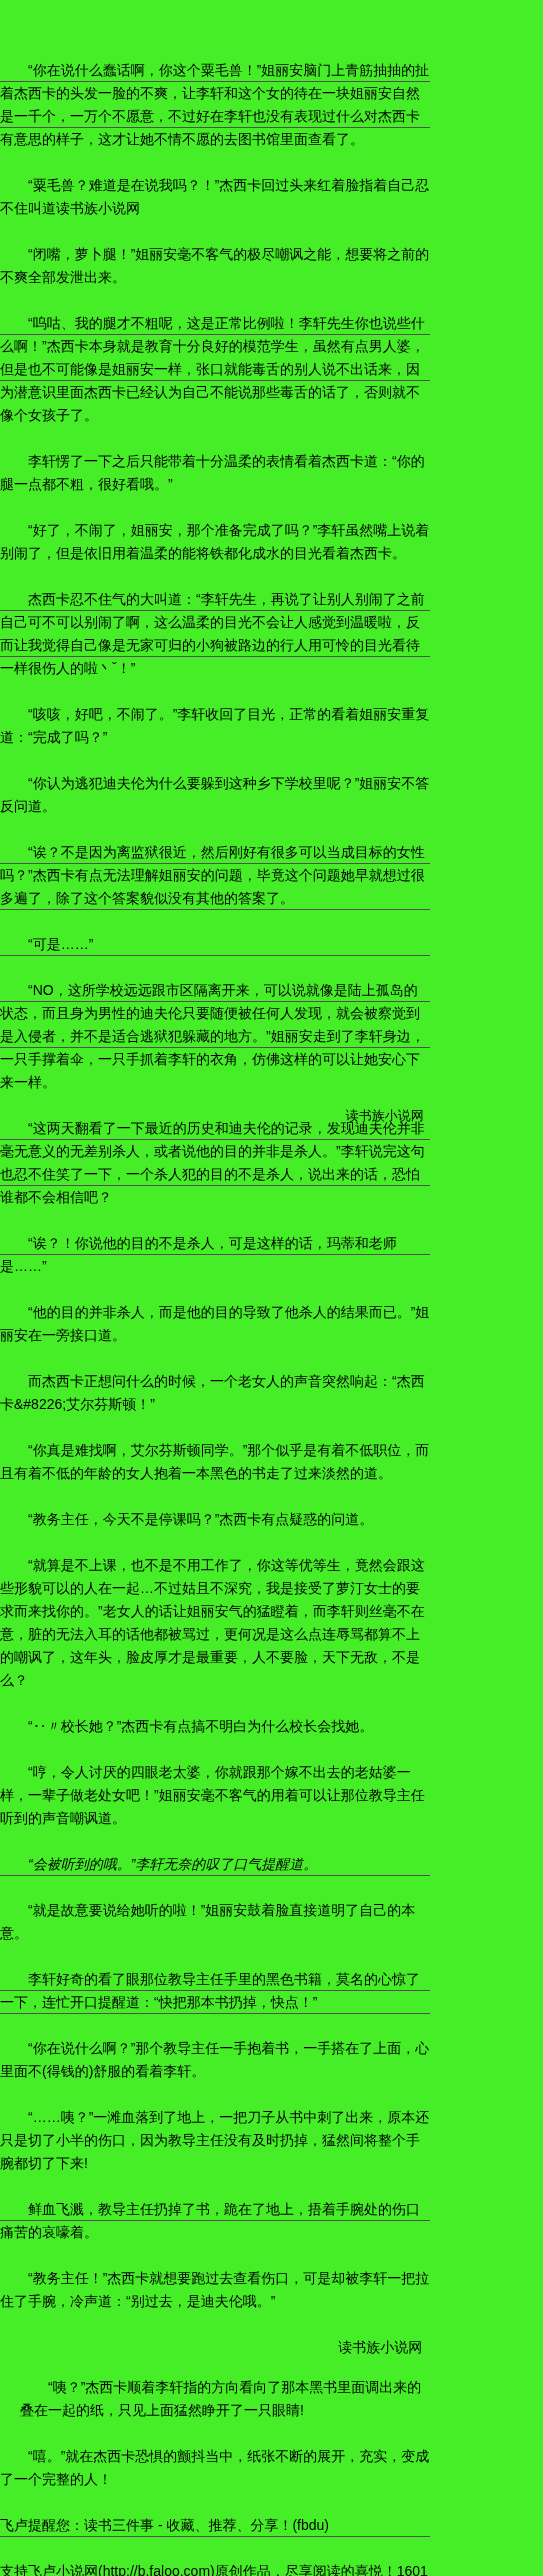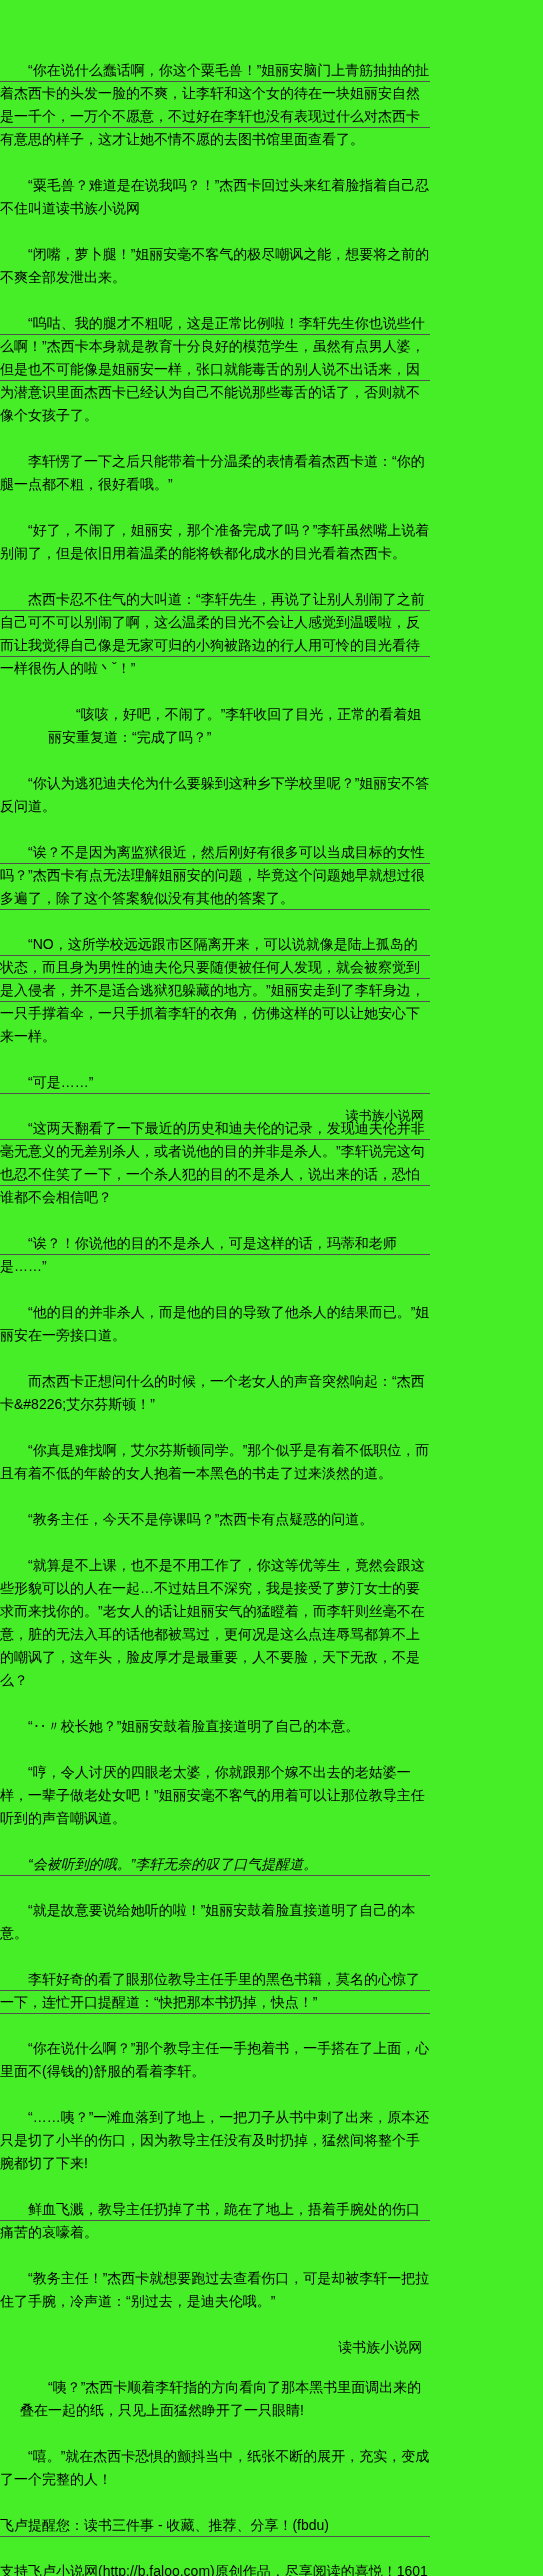--- a/index.html
+++ b/index.html
@@ -64,33 +64,33 @@
 
 <div class="page">
   <div id="paragraphs">
       <p class="para" style="background-image: repeating-linear-gradient(rgba(0, 0, 0, 0) 0px, rgba(0, 0, 0, 0) 22px, rgb(81, 81, 81) 22px, rgb(81, 81, 81) 22.5px, rgba(0, 0, 0, 0) 22.5px, rgba(0, 0, 0, 0) 23px);">“你在说什么蠢话啊，你这个粟毛兽！”姐丽安脑门上青筋抽抽的扯着杰西卡的头发一脸的不爽，让李轩和这个女的待在一块姐丽安自然是一千个，一万个不愿意，不过好在李轩也没有表现过什么对杰西卡有意思的样子，这才让她不情不愿的去图书馆里面查看了。</p>
       <p class="para" style="background-image: repeating-linear-gradient(rgba(0, 0, 0, 0) 0px, rgba(0, 0, 0, 0) 22px, rgb(81, 81, 81) 22px, rgb(81, 81, 81) 22.5px, rgba(0, 0, 0, 0) 22.5px, rgba(0, 0, 0, 0) 23px);">“粟毛兽？难道是在说我吗？！”杰西卡回过头来红着脸指着自己忍不住叫道读书族小说网</p>
       <p class="para" style="background-image: repeating-linear-gradient(rgba(0, 0, 0, 0) 0px, rgba(0, 0, 0, 0) 22px, rgb(81, 81, 81) 22px, rgb(81, 81, 81) 22.5px, rgba(0, 0, 0, 0) 22.5px, rgba(0, 0, 0, 0) 23px);">“闭嘴，萝卜腿！”姐丽安毫不客气的极尽嘲讽之能，想要将之前的不爽全部发泄出来。</p>
       <p class="para" style="background-image: repeating-linear-gradient(rgba(0, 0, 0, 0) 0px, rgba(0, 0, 0, 0) 22px, rgb(81, 81, 81) 22px, rgb(81, 81, 81) 22.5px, rgba(0, 0, 0, 0) 22.5px, rgba(0, 0, 0, 0) 23px);">“呜咕、我的腿才不粗呢，这是正常比例啦！李轩先生你也说些什么啊！”杰西卡本身就是教育十分良好的模范学生，虽然有点男人婆，但是也不可能像是姐丽安一样，张口就能毒舌的别人说不出话来，因为潜意识里面杰西卡已经认为自己不能说那些毒舌的话了，否则就不像个女孩子了。</p>
       <p class="para" style="background-image: repeating-linear-gradient(rgba(0, 0, 0, 0) 0px, rgba(0, 0, 0, 0) 22px, rgb(81, 81, 81) 22px, rgb(81, 81, 81) 22.5px, rgba(0, 0, 0, 0) 22.5px, rgba(0, 0, 0, 0) 23px);">李轩愣了一下之后只能带着十分温柔的表情看着杰西卡道：“你的腿一点都不粗，很好看哦。”</p>
       <p class="para" style="background-image: repeating-linear-gradient(rgba(0, 0, 0, 0) 0px, rgba(0, 0, 0, 0) 22px, rgb(81, 81, 81) 22px, rgb(81, 81, 81) 22.5px, rgba(0, 0, 0, 0) 22.5px, rgba(0, 0, 0, 0) 23px);">“好了，不闹了，姐丽安，那个准备完成了吗？”李轩虽然嘴上说着别闹了，但是依旧用着温柔的能将铁都化成水的目光看着杰西卡。</p>
       <p class="para" style="background-image: repeating-linear-gradient(rgba(0, 0, 0, 0) 0px, rgba(0, 0, 0, 0) 22px, rgb(81, 81, 81) 22px, rgb(81, 81, 81) 22.5px, rgba(0, 0, 0, 0) 22.5px, rgba(0, 0, 0, 0) 23px);">杰西卡忍不住气的大叫道：“李轩先生，再说了让别人别闹了之前自己可不可以别闹了啊，这么温柔的目光不会让人感觉到温暖啦，反而让我觉得自己像是无家可归的小狗被路边的行人用可怜的目光看待一样很伤人的啦丶ˇ！”</p>
-      <p class="para" style="background-image: repeating-linear-gradient(rgba(0, 0, 0, 0) 0px, rgba(0, 0, 0, 0) 22px, rgb(81, 81, 81) 22px, rgb(81, 81, 81) 22.5px, rgba(0, 0, 0, 0) 22.5px, rgba(0, 0, 0, 0) 23px); padding-left: 48px;">“咳咳，好吧，不闹了。”李轩收回了目光，正常的看着姐丽安重复道：“完成了吗？”</p>
+      <p class="para" style="background-image: repeating-linear-gradient(rgba(0, 0, 0, 0) 0px, rgba(0, 0, 0, 0) 22px, rgb(81, 81, 81) 22px, rgb(81, 81, 81) 22.5px, rgba(0, 0, 0, 0) 22.5px, rgba(0, 0, 0, 0) 23px);">“咳咳，好吧，不闹了。”李轩收回了目光，正常的看着姐丽安重复道：“完成了吗？”</p>
       <p class="para" style="background-image: repeating-linear-gradient(rgba(0, 0, 0, 0) 0px, rgba(0, 0, 0, 0) 22px, rgb(81, 81, 81) 22px, rgb(81, 81, 81) 22.5px, rgba(0, 0, 0, 0) 22.5px, rgba(0, 0, 0, 0) 23px);">“你认为逃犯迪夫伦为什么要躲到这种乡下学校里呢？”姐丽安不答反问道。</p>
       <p class="para" style="background-image: repeating-linear-gradient(rgba(0, 0, 0, 0) 0px, rgba(0, 0, 0, 0) 22px, rgb(81, 81, 81) 22px, rgb(81, 81, 81) 22.5px, rgba(0, 0, 0, 0) 22.5px, rgba(0, 0, 0, 0) 23px);">“诶？不是因为离监狱很近，然后刚好有很多可以当成目标的女性吗？”杰西卡有点无法理解姐丽安的问题，毕竟这个问题她早就想过很多遍了，除了这个答案貌似没有其他的答案了。</p>
+      <p class="para" style="background-image: repeating-linear-gradient(rgba(0, 0, 0, 0) 0px, rgba(0, 0, 0, 0) 22px, rgb(81, 81, 81) 22px, rgb(81, 81, 81) 22.5px, rgba(0, 0, 0, 0) 22.5px, rgba(0, 0, 0, 0) 23px);">“可是……”</p>
       <p class="para" style="background-image: repeating-linear-gradient(rgba(0, 0, 0, 0) 0px, rgba(0, 0, 0, 0) 22px, rgb(81, 81, 81) 22px, rgb(81, 81, 81) 22.5px, rgba(0, 0, 0, 0) 22.5px, rgba(0, 0, 0, 0) 23px);">“NO，这所学校远远跟市区隔离开来，可以说就像是陆上孤岛的状态，而且身为男性的迪夫伦只要随便被任何人发现，就会被察觉到是入侵者，并不是适合逃狱犯躲藏的地方。”姐丽安走到了李轩身边，一只手撑着伞，一只手抓着李轩的衣角，仿佛这样的可以让她安心下来一样。</p>
-      <p class="para" style="background-image: repeating-linear-gradient(rgba(0, 0, 0, 0) 0px, rgba(0, 0, 0, 0) 22px, rgb(81, 81, 81) 22px, rgb(81, 81, 81) 22.5px, rgba(0, 0, 0, 0) 22.5px, rgba(0, 0, 0, 0) 23px);">“可是……”</p>
       <p class="para" style="background-image: repeating-linear-gradient(rgba(0, 0, 0, 0) 0px, rgba(0, 0, 0, 0) 22px, rgb(81, 81, 81) 22px, rgb(81, 81, 81) 22.5px, rgba(0, 0, 0, 0) 22.5px, rgba(0, 0, 0, 0) 23px);">“这两天翻看了一下最近的历史和迪夫伦的记录，发现迪夫伦并非毫无意义的无差别杀人，或者说他的目的并非是杀人。”李轩说完这句也忍不住笑了一下，一个杀人犯的目的不是杀人，说出来的话，恐怕谁都不会相信吧？<span class="watermark-span">读书族小说网</span></p>
       <p class="para" style="background-image: repeating-linear-gradient(rgba(0, 0, 0, 0) 0px, rgba(0, 0, 0, 0) 22px, rgb(81, 81, 81) 22px, rgb(81, 81, 81) 22.5px, rgba(0, 0, 0, 0) 22.5px, rgba(0, 0, 0, 0) 23px);">“诶？！你说他的目的不是杀人，可是这样的话，玛蒂和老师是……”</p>
       <p class="para" style="background-image: repeating-linear-gradient(rgba(0, 0, 0, 0) 0px, rgba(0, 0, 0, 0) 22px, rgb(81, 81, 81) 22px, rgb(81, 81, 81) 22.5px, rgba(0, 0, 0, 0) 22.5px, rgba(0, 0, 0, 0) 23px);">“他的目的并非杀人，而是他的目的导致了他杀人的结果而已。”姐丽安在一旁接口道。</p>
       <p class="para" style="background-image: repeating-linear-gradient(rgba(0, 0, 0, 0) 0px, rgba(0, 0, 0, 0) 22px, rgb(81, 81, 81) 22px, rgb(81, 81, 81) 22.5px, rgba(0, 0, 0, 0) 22.5px, rgba(0, 0, 0, 0) 23px);">而杰西卡正想问什么的时候，一个老女人的声音突然响起：“杰西卡&amp;#8226;艾尔芬斯顿！”</p>
       <p class="para" style="background-image: repeating-linear-gradient(rgba(0, 0, 0, 0) 0px, rgba(0, 0, 0, 0) 22px, rgb(81, 81, 81) 22px, rgb(81, 81, 81) 22.5px, rgba(0, 0, 0, 0) 22.5px, rgba(0, 0, 0, 0) 23px);">“你真是难找啊，艾尔芬斯顿同学。”那个似乎是有着不低职位，而且有着不低的年龄的女人抱着一本黑色的书走了过来淡然的道。</p>
       <p class="para" style="background-image: repeating-linear-gradient(rgba(0, 0, 0, 0) 0px, rgba(0, 0, 0, 0) 22px, rgb(81, 81, 81) 22px, rgb(81, 81, 81) 22.5px, rgba(0, 0, 0, 0) 22.5px, rgba(0, 0, 0, 0) 23px);">“教务主任，今天不是停课吗？”杰西卡有点疑惑的问道。</p>
       <p class="para" style="background-image: repeating-linear-gradient(rgba(0, 0, 0, 0) 0px, rgba(0, 0, 0, 0) 22px, rgb(81, 81, 81) 22px, rgb(81, 81, 81) 22.5px, rgba(0, 0, 0, 0) 22.5px, rgba(0, 0, 0, 0) 23px);">“就算是不上课，也不是不用工作了，你这等优等生，竟然会跟这些形貌可以的人在一起…不过姑且不深究，我是接受了萝汀女士的要求而来找你的。”老女人的话让姐丽安气的猛瞪着，而李轩则丝毫不在意，脏的无法入耳的话他都被骂过，更何况是这么点连辱骂都算不上的嘲讽了，这年头，脸皮厚才是最重要，人不要脸，天下无敌，不是么？</p>
-      <p class="para" style="background-image: repeating-linear-gradient(rgba(0, 0, 0, 0) 0px, rgba(0, 0, 0, 0) 22px, rgb(81, 81, 81) 22px, rgb(81, 81, 81) 22.5px, rgba(0, 0, 0, 0) 22.5px, rgba(0, 0, 0, 0) 23px);">“‥〃校长她？”姐丽安鼓着脸直接道明了自己的本意。</p>
+      <p class="para" style="background-image: repeating-linear-gradient(rgba(0, 0, 0, 0) 0px, rgba(0, 0, 0, 0) 22px, rgb(81, 81, 81) 22px, rgb(81, 81, 81) 22.5px, rgba(0, 0, 0, 0) 22.5px, rgba(0, 0, 0, 0) 23px);">“‥〃校长她？”杰西卡有点搞不明白为什么校长会找她。</p>
       <p class="para" style="background-image: repeating-linear-gradient(rgba(0, 0, 0, 0) 0px, rgba(0, 0, 0, 0) 22px, rgb(81, 81, 81) 22px, rgb(81, 81, 81) 22.5px, rgba(0, 0, 0, 0) 22.5px, rgba(0, 0, 0, 0) 23px);">“哼，令人讨厌的四眼老太婆，你就跟那个嫁不出去的老姑婆一样，一辈子做老处女吧！”姐丽安毫不客气的用着可以让那位教导主任听到的声音嘲讽道。</p>
       <p class="para" style="background-image: repeating-linear-gradient(rgba(0, 0, 0, 0) 0px, rgba(0, 0, 0, 0) 22px, rgb(81, 81, 81) 22px, rgb(81, 81, 81) 22.5px, rgba(0, 0, 0, 0) 22.5px, rgba(0, 0, 0, 0) 23px); font-style: italic;">“会被听到的哦。”李轩无奈的叹了口气提醒道。</p>
       <p class="para" style="background-image: repeating-linear-gradient(rgba(0, 0, 0, 0) 0px, rgba(0, 0, 0, 0) 22px, rgb(81, 81, 81) 22px, rgb(81, 81, 81) 22.5px, rgba(0, 0, 0, 0) 22.5px, rgba(0, 0, 0, 0) 23px);">“就是故意要说给她听的啦！”姐丽安鼓着脸直接道明了自己的本意。</p>
       <p class="para" style="background-image: repeating-linear-gradient(rgba(0, 0, 0, 0) 0px, rgba(0, 0, 0, 0) 22px, rgb(81, 81, 81) 22px, rgb(81, 81, 81) 22.5px, rgba(0, 0, 0, 0) 22.5px, rgba(0, 0, 0, 0) 23px);">李轩好奇的看了眼那位教导主任手里的黑色书籍，莫名的心惊了一下，连忙开口提醒道：“快把那本书扔掉，快点！”</p>
       <p class="para" style="background-image: repeating-linear-gradient(rgba(0, 0, 0, 0) 0px, rgba(0, 0, 0, 0) 22px, rgb(81, 81, 81) 22px, rgb(81, 81, 81) 22.5px, rgba(0, 0, 0, 0) 22.5px, rgba(0, 0, 0, 0) 23px);">“你在说什么啊？”那个教导主任一手抱着书，一手搭在了上面，心里面不(得钱的)舒服的看着李轩。</p>
       <p class="para" style="background-image: repeating-linear-gradient(rgba(0, 0, 0, 0) 0px, rgba(0, 0, 0, 0) 22px, rgb(81, 81, 81) 22px, rgb(81, 81, 81) 22.5px, rgba(0, 0, 0, 0) 22.5px, rgba(0, 0, 0, 0) 23px); margin-top: 20px;">“……咦？”一滩血落到了地上，一把刀子从书中刺了出来，原本还只是切了小半的伤口，因为教导主任没有及时扔掉，猛然间将整个手腕都切了下来!</p>
       <p class="para" style="background-image: repeating-linear-gradient(rgba(0, 0, 0, 0) 0px, rgba(0, 0, 0, 0) 22px, rgb(81, 81, 81) 22px, rgb(81, 81, 81) 22.5px, rgba(0, 0, 0, 0) 22.5px, rgba(0, 0, 0, 0) 23px);">鲜血飞溅，教导主任扔掉了书，跪在了地上，捂着手腕处的伤口痛苦的哀嚎着。</p>
       <p class="para" style="background-image: repeating-linear-gradient(rgba(0, 0, 0, 0) 0px, rgba(0, 0, 0, 0) 22px, rgb(81, 81, 81) 22px, rgb(81, 81, 81) 22.5px, rgba(0, 0, 0, 0) 22.5px, rgba(0, 0, 0, 0) 23px);">“教务主任！”杰西卡就想要跑过去查看伤口，可是却被李轩一把拉住了手腕，冷声道：“别过去，是迪夫伦哦。”</p>
       <p class="para plain-right">读书族小说网</p>
       <p class="para" style="background-image: repeating-linear-gradient(rgba(0, 0, 0, 0) 0px, rgba(0, 0, 0, 0) 22px, rgb(81, 81, 81) 22px, rgb(81, 81, 81) 22.5px, rgba(0, 0, 0, 0) 22.5px, rgba(0, 0, 0, 0) 23px); margin-left: 20px;">“咦？”杰西卡顺着李轩指的方向看向了那本黑书里面调出来的叠在一起的纸，只见上面猛然睁开了一只眼睛!</p>

